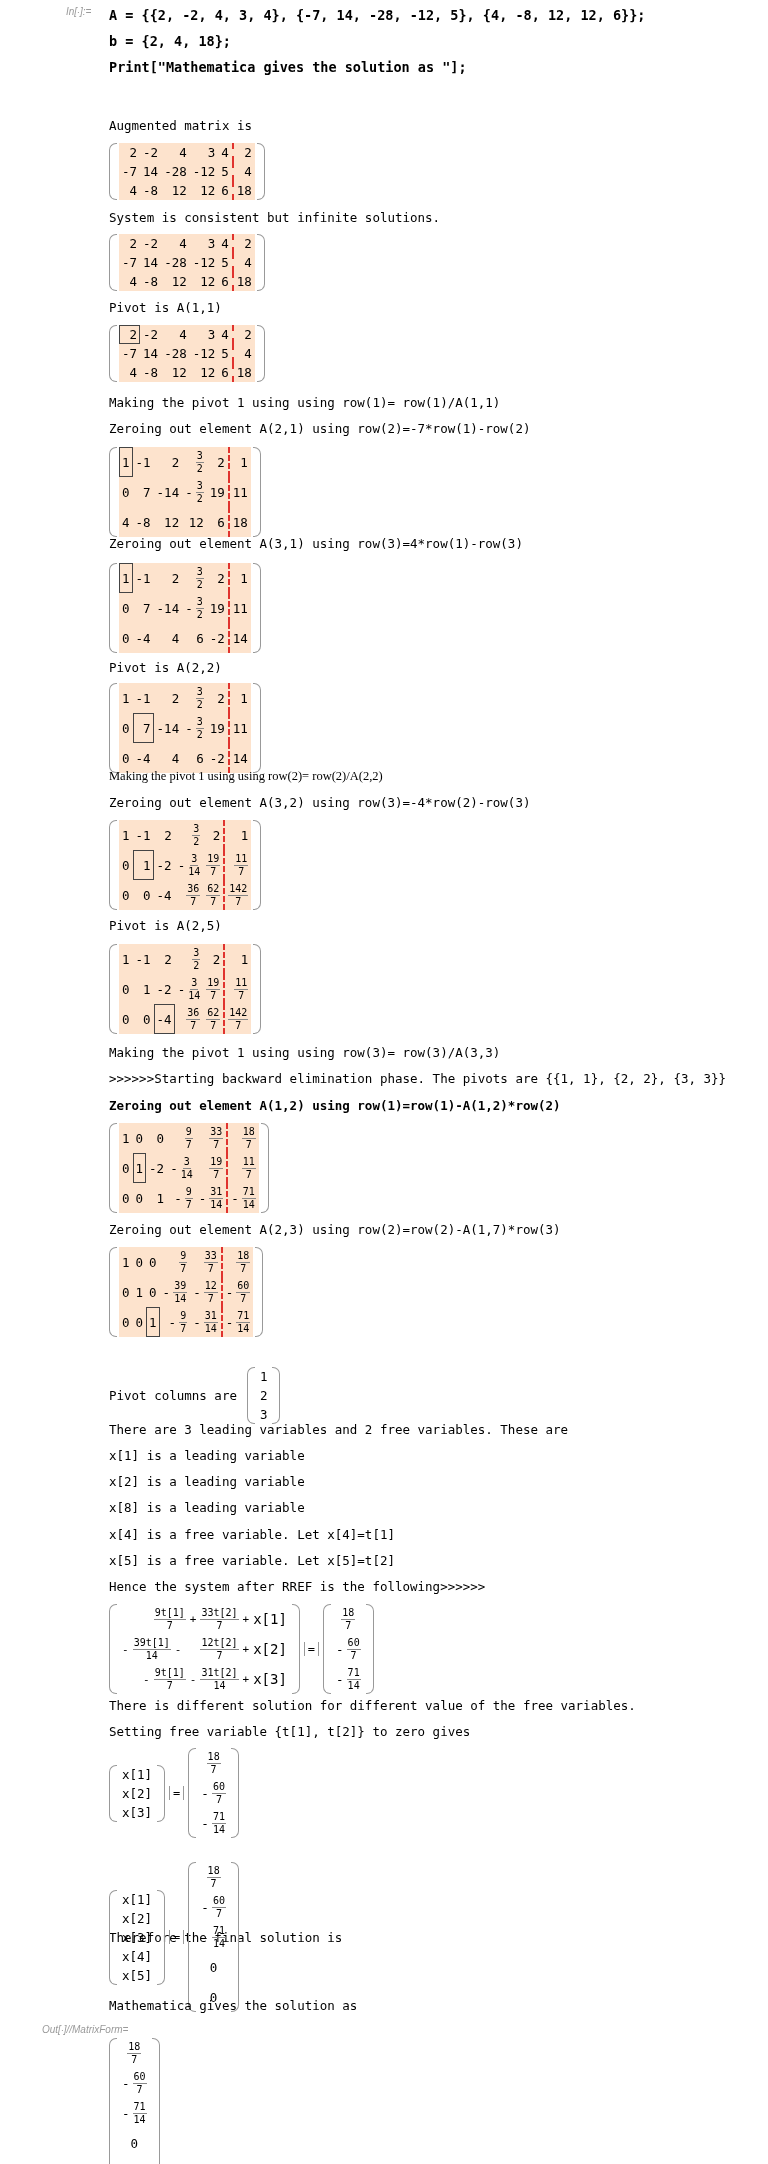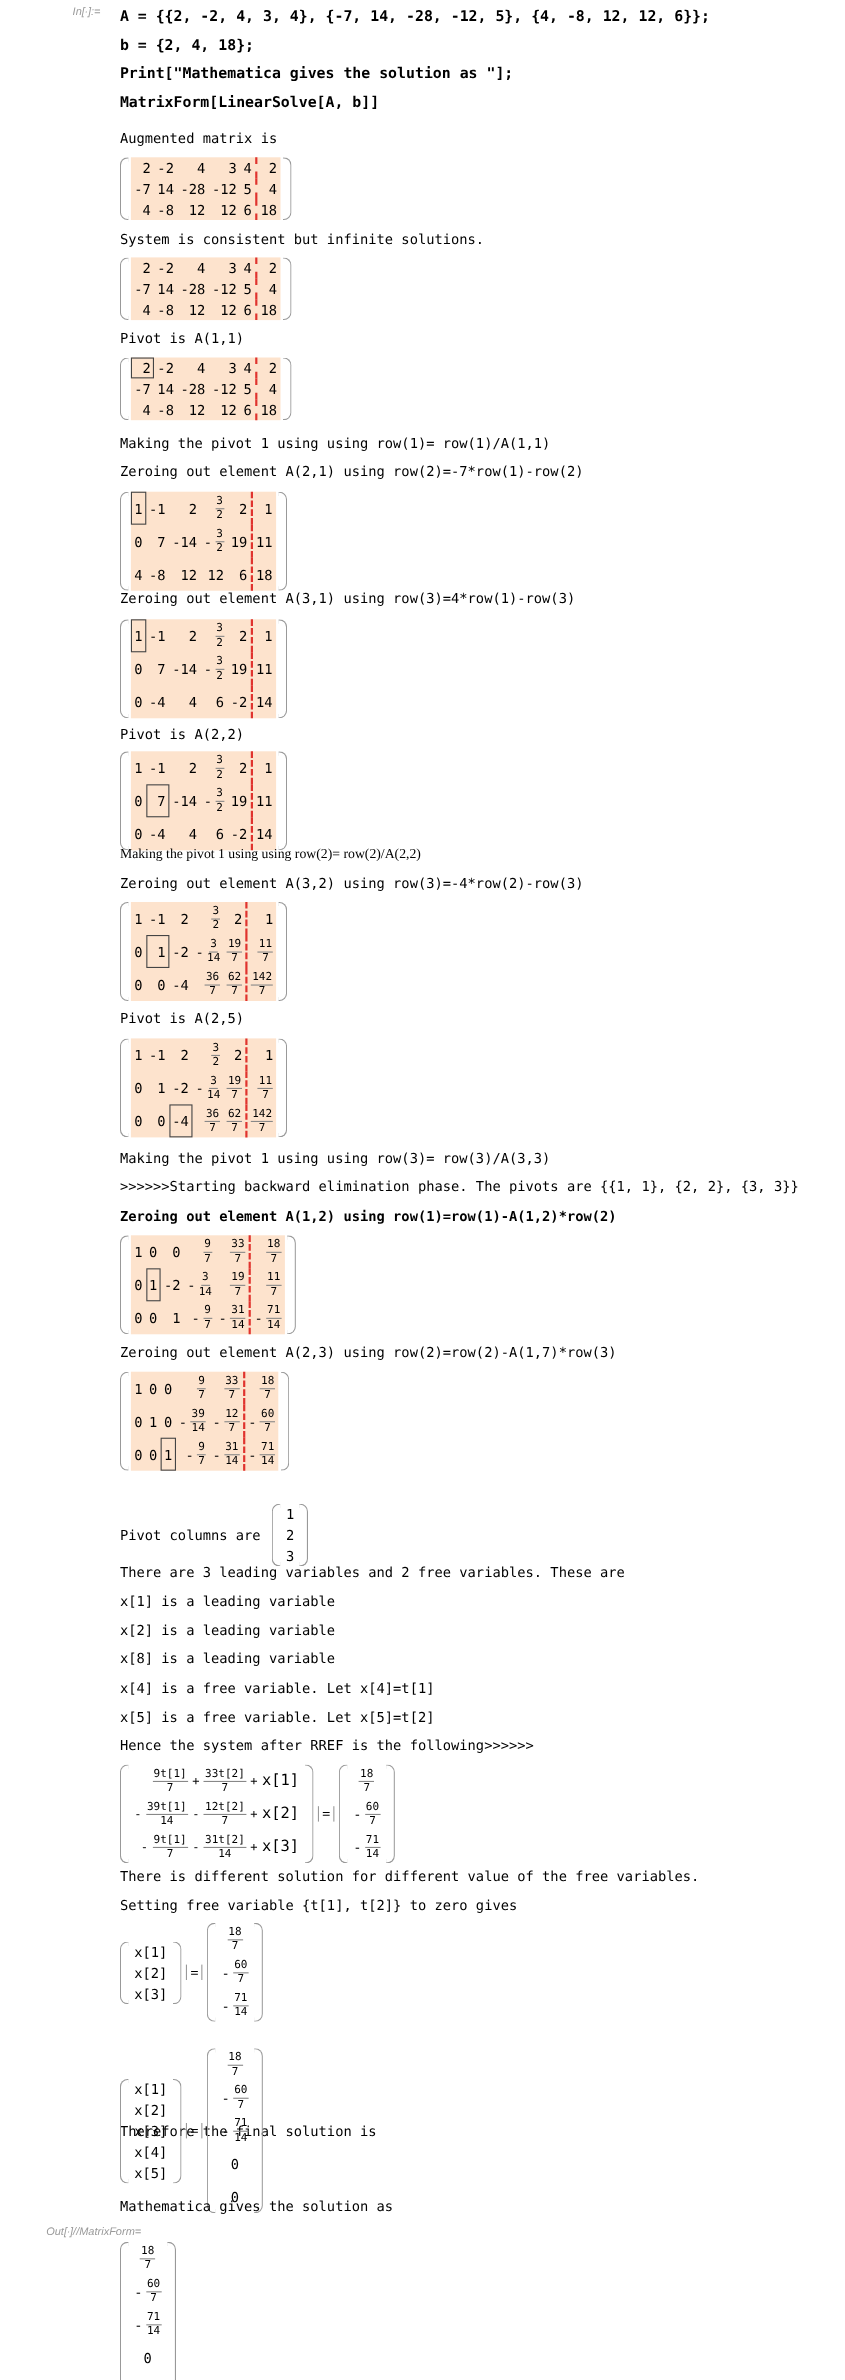--- a/index.html
+++ b/index.html
@@ -35,21 +35,20 @@
 </style>
 </head>
 <body>
 
 <div class="nb">
   <div class="in-label">In[∙]:=</div>
   <div class="code">
     <div class="line">A = {{2, -2, 4, 3, 4}, {-7, 14, -28, -12, 5}, {4, -8, 12, 12, 6}};</div>
     <div class="line">b = {2, 4, 18};</div>
     <div class="line">Print["Mathematica gives the solution as "];</div>
-    <div class="line">MatrixForm[LinearSolve[A, b]]</div>
   </div>
 
   <div id="steps">
       <div class="blk txt" style="top: 118px;">Augmented matrix is</div>
       <div class="blk" style="top: 143px;"><span class="mat">
           <span class="paren l"></span>
           <span class="grid" style="grid-template-columns: repeat(6, auto);">
             <span class="cell">
               <span style="display: inline-flex; align-items: center;">2</span>
             </span>
@@ -909,21 +908,21 @@
             <span class="cell" style="min-height: 30px;">
               <span class="expr">
                 <span>-</span>
                 <span style="display: inline-flex; align-items: center;">
                   <span class="frac">
                     <span class="num">39t[1]</span>
                     <span class="den">14</span>
                   </span>
                 </span>
                 <span>-</span>
-                <span style="display: inline-flex; ">
+                <span style="display: inline-flex;  margin-left: 15px;">
                   <span class="frac">
                     <span class="num">12t[2]</span>
                     <span class="den">7</span>
                   </span>
                 </span>
                 <span>+</span>
                 <span class="big">x[2]</span>
               </span>
             </span>
             <span class="cell" style="min-height: 30px;">

